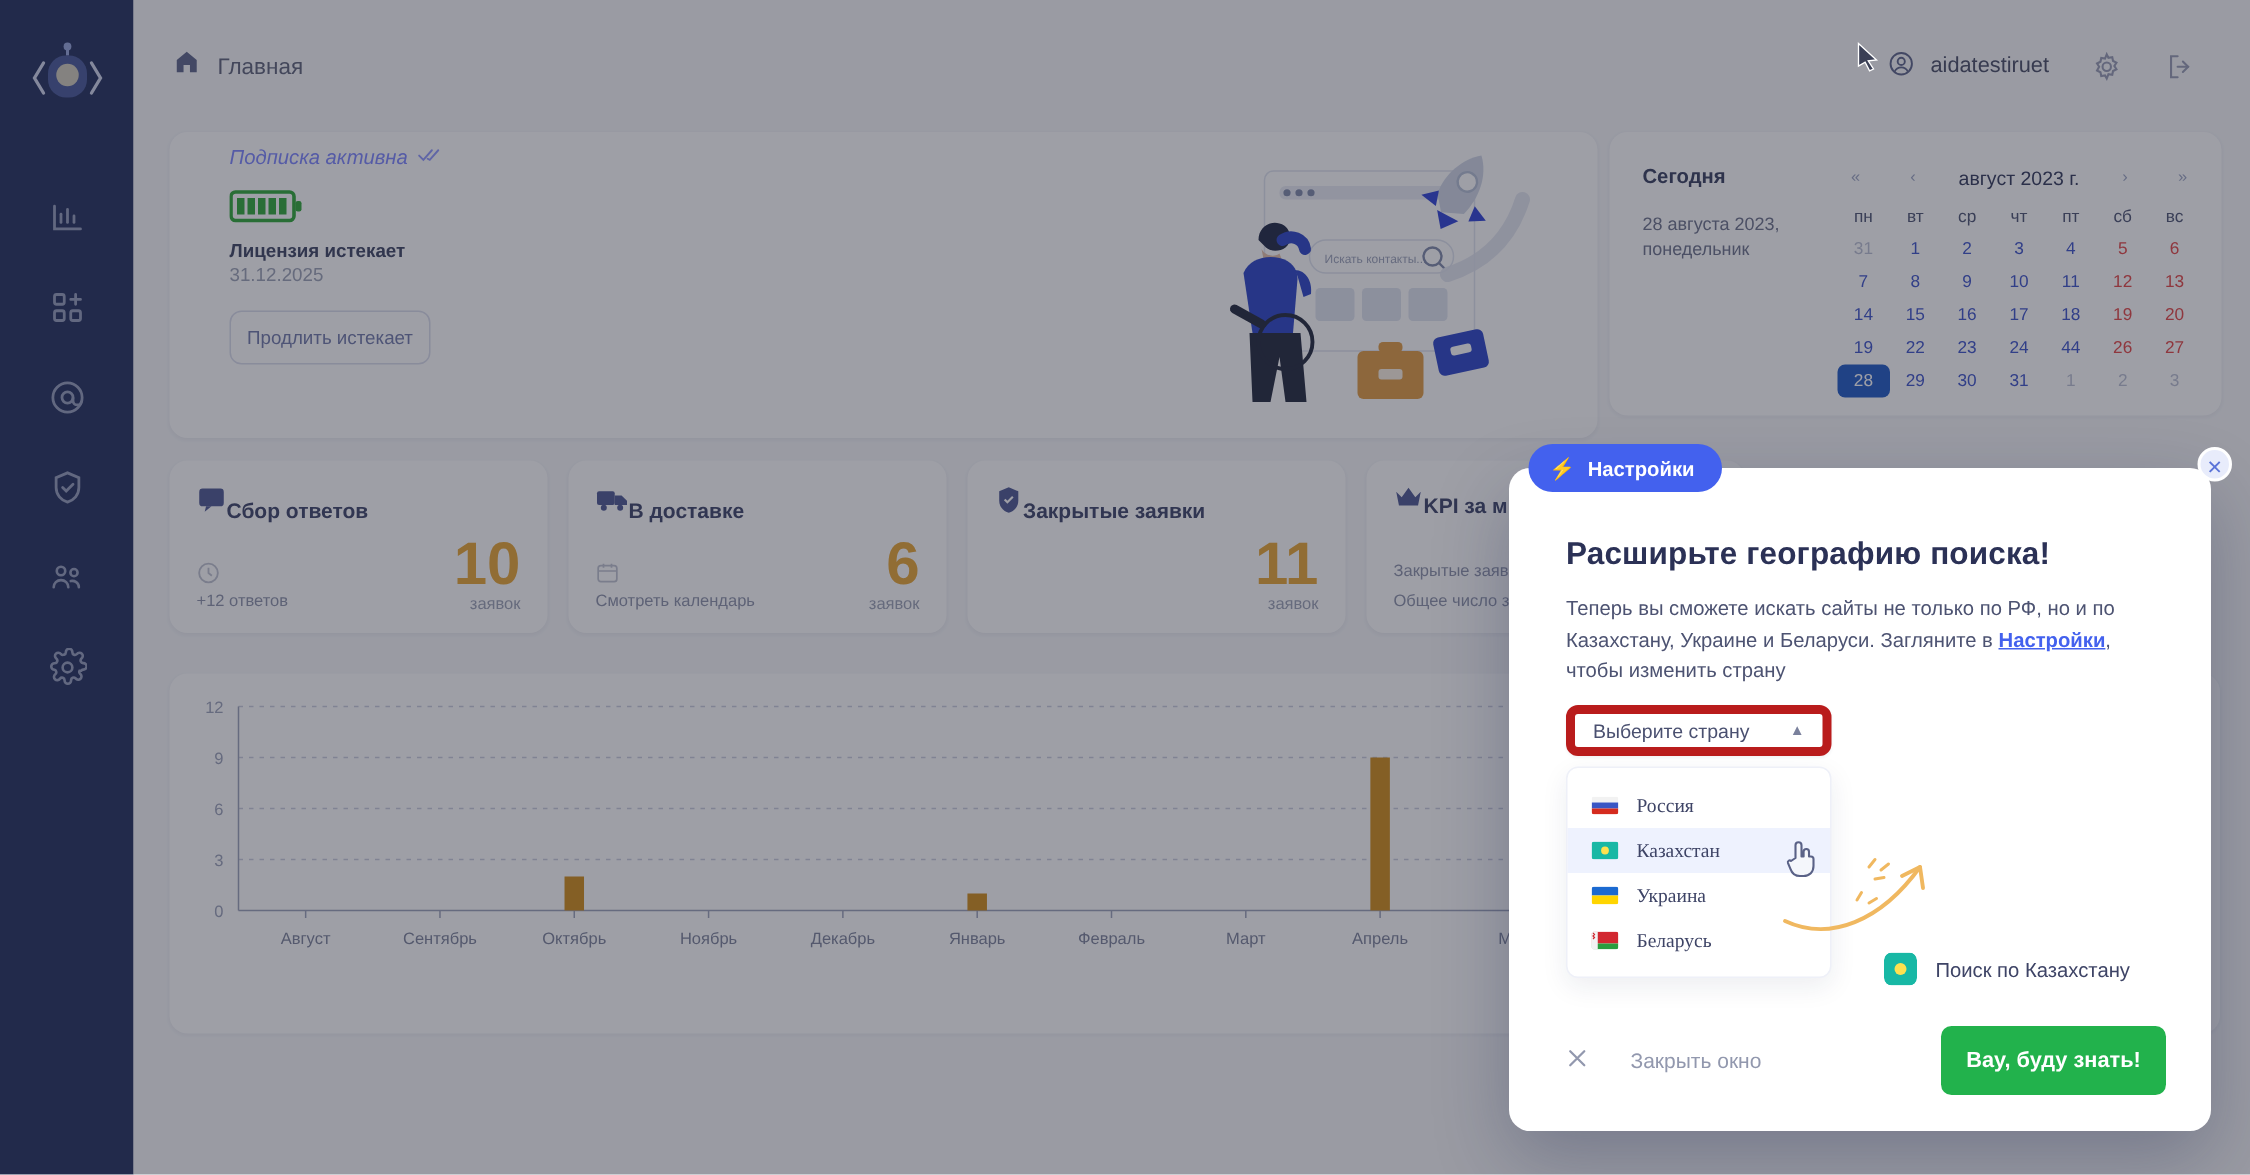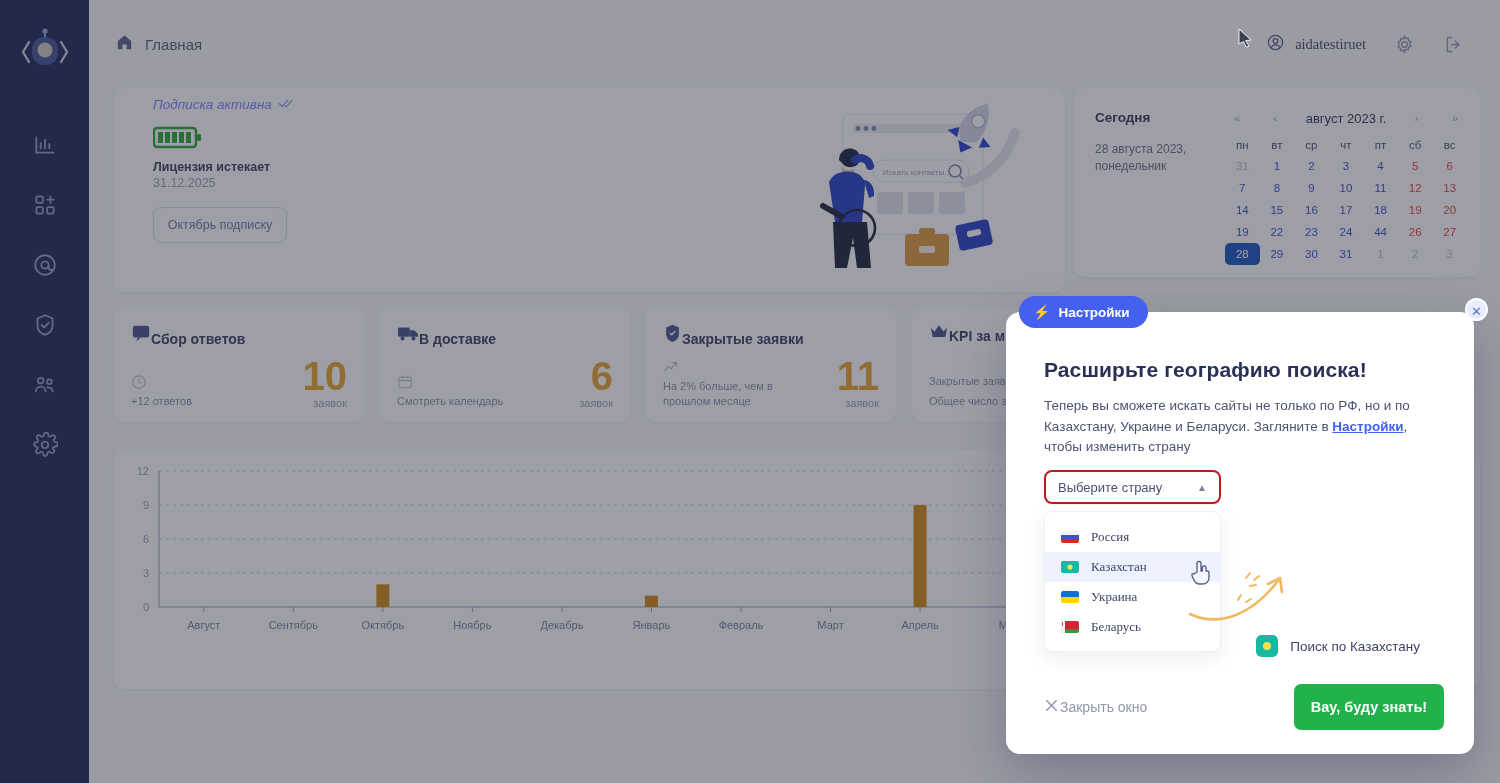--- a/index.html
+++ b/index.html
@@ -24,21 +24,21 @@
   .side-ic { width: 26px; height: 26px; opacity: .62; cursor: pointer; }
   .side-ic svg { display: block; }
 
   
   .topbar {
     position: absolute; left: 89px; top: 0; right: 0; height: 88px;
     background: #f7f8fa; display: flex; align-items: center;
   }
   .home-crumb { display: flex; align-items: center; gap: 11px; margin-left: 26px; }
   .home-crumb .lbl { font-size: 15px; color: #5b6077; }
-  .top-right { margin-left: auto; display: flex; align-items: center; gap: 28px; margin-right: 36px; font-family: Liberation Serif, serif; }
+  .top-right { margin-left: auto; display: flex; align-items: center; gap: 28px; margin-right: 36px; }
   .user-chip { display: flex; align-items: center; gap: 10px; font-size: 14.5px; color: #454a63; }
   .top-ic { width: 21px; height: 21px; opacity: .62; cursor: pointer; }
 
   
   .content { position: absolute; left: 89px; top: 88px; right: 0; bottom: 0; background: #f7f8fa; }
 
   .card { background: #fff; border-radius: 12px; box-shadow: 0 1px 3px rgba(30,40,80,.06); }
 
   
   .welcome { position: absolute; left: 24px; top: 0px; width: 952px; height: 204px; overflow: hidden; }
@@ -103,21 +103,21 @@
     cursor: pointer; z-index: 3; border: 2px solid #fff;
   }
   .modal h2 { margin: 46px 0 0 38px; font-size: 21px; color: #2b3156; letter-spacing: .1px; }
   .modal .lede { margin: 14px 38px 0 38px; font-size: 13.5px; color: #4d5372; line-height: 1.53; }
   .modal .lede a { color: #4361ee; font-weight: bold; }
 
   .mid { position: absolute; left: 38px; top: 150px; right: 38px; height: 200px; }
 
   .sel-wrap { position: absolute; left: 0; top: 8px; width: 177px; }
   .sel-box {
-    height: 34px; border: 2px solid #b91c1c; border-radius: 8px; background: #fff;
+    height: 34px; border: 6px solid #b91c1c; border-radius: 8px; background: #fff;
     display: flex; align-items: center; padding: 0 12px; font-size: 13px; color: #4a5070; cursor: pointer;
     box-shadow: 0 1px 2px rgba(30,40,80,.05);
   }
   .sel-box .cv { margin-left: auto; font-size: 10px; color: #7a819c; }
   .sel-list {
     margin-top: 7px; border: 1px solid #eef0f8; border-radius: 8px; background: #fff;
     box-shadow: 0 6px 18px rgba(30,40,80,.08); padding: 10px 0; height: 141px;
   }
   .sel-opt { display: flex; align-items: center; gap: 12px; padding: 7px 16px; font-size: 13px; color: #3e4466; cursor: pointer; font-family: Liberation Serif, serif; }
   .sel-opt.hl { background: #eef2fe; }
@@ -127,21 +127,21 @@
   .mail-hd { background: #dde4fb; padding: 8px 14px; font-size: 13px; font-weight: bold; color: #3a4372; }
   .mail-row { padding: 7px 14px; font-size: 12.5px; color: #b3b9cc; }
 
   .kz-search { position: absolute; right: 16px; top: 173px; display: flex; align-items: center; gap: 12px; }
   .kz-search .fl { width: 22px; height: 22px; border-radius: 5px; overflow: hidden; }
   .kz-search .lbl { font-size: 13.5px; color: #3e4466; }
 
   .arrow-svg { position: absolute; left: 140px; top: 90px; width: 130px; height: 90px; pointer-events: none; }
 
   .foot { position: absolute; left: 38px; right: 30px; bottom: 24px; display: flex; align-items: center; }
-  .close-win { display: flex; align-items: center; gap: 1px; font-size: 14px; color: #9298ae; cursor: pointer; }
+  .close-win { display: flex; align-items: center; gap: 28px; font-size: 14px; color: #9298ae; cursor: pointer; }
   .wow-btn {
     margin-left: auto; width: 150px; height: 46px; background: #22b24c; border: none; border-radius: 7px;
     color: #fff; font-size: 14.5px; font-weight: bold; font-family: inherit; cursor: pointer;
   }
 
   .cursor { position: absolute; z-index: 90; pointer-events: none; }
 </style>
 </head>
 <body>
 
@@ -261,21 +261,21 @@
             <rect x="44" y="8" width="4" height="7" rx="1.5" fill="#2aa634"></rect>
             <rect x="5" y="6" width="5" height="11" fill="#2aa634"></rect>
             <rect x="12" y="6" width="5" height="11" fill="#2aa634"></rect>
             <rect x="19" y="6" width="5" height="11" fill="#2aa634"></rect>
             <rect x="26" y="6" width="5" height="11" fill="#2aa634"></rect>
             <rect x="33" y="6" width="5" height="11" fill="#2aa634"></rect>
           </svg>
         </div>
         <div class="lic-t">Лицензия истекает</div>
         <div class="lic-d">31.12.2025</div>
-        <button class="renew-btn">Октябрь подписку</button>
+        <button class="renew-btn">Продлить истекает</button>
 
         <div class="welcome-art">
           <svg viewBox="0 0 260 204" width="260" height="204">
             <rect x="48" y="26" width="140" height="120" rx="6" fill="#fff" stroke="#dfe3ef"></rect>
             <rect x="58" y="36" width="118" height="9" rx="4" fill="#e9ecf5"></rect>
             <circle cx="63" cy="40.5" r="2.4" fill="#7d87a8"></circle>
               <circle cx="71" cy="40.5" r="2.4" fill="#7d87a8"></circle>
               <circle cx="79" cy="40.5" r="2.4" fill="#7d87a8"></circle>
             <rect x="78" y="72" width="96" height="22" rx="11" fill="#fff" stroke="#dfe3ef"></rect>
             <text x="88" y="87" font-size="8" fill="#9aa1b8" font-family="Liberation Sans, sans-serif">Искать контакты...</text>
@@ -434,29 +434,20 @@
         <div class="card stat">
           <div class="hd">
             <span>
               <svg viewBox="0 0 20 22" width="19" height="20" fill="#4a5490">
                   <path d="M10 2l7 3v7c0 4.4-3 7.6-7 8.8C6 19.6 3 16.4 3 12V5z"></path>
                   <path d="M7 11l2 2 4-4" stroke="#fff" stroke-width="1.6" fill="none"></path>
                 </svg>
             </span>
             <span class="t">Закрытые заявки</span>
           </div>
-          <div class="ft">
-            <div class="mic">
-              <svg viewBox="0 0 18 18" width="16" height="16" fill="none" stroke="#8a90a8" stroke-width="1.4" stroke-linecap="round">
-                  <path d="M2 13l4-5 3 3 6-7"></path>
-                  <path d="M11 4h4v4"></path>
-                </svg>
-            </div>
-            <div class="sm">На 2% больше, чем в прошлом месяце</div>
-          </div>
           <div class="big">11</div>
           <div class="unit">заявок</div>
         </div>
 
         <div class="card stat">
           <div class="hd">
             <span>
               <svg viewBox="0 0 22 18" width="20" height="17" fill="#4a5490">
                   <path d="M2 5l4 4 5-7 5 7 4-4-2 10H4z"></path>
                 </svg>

